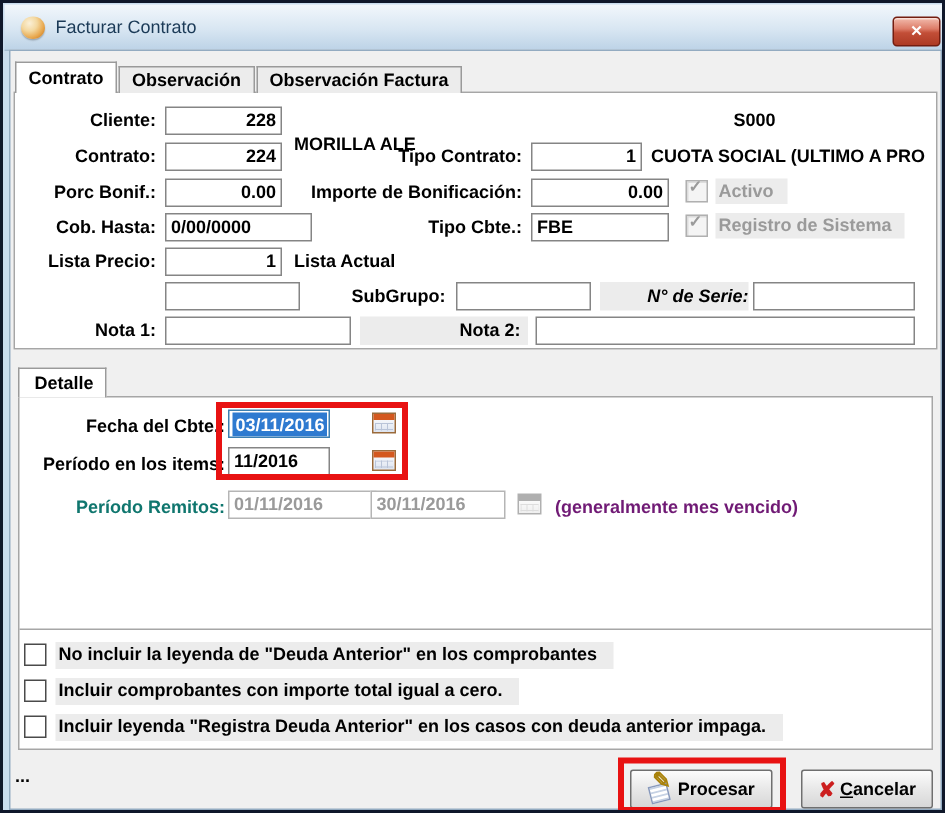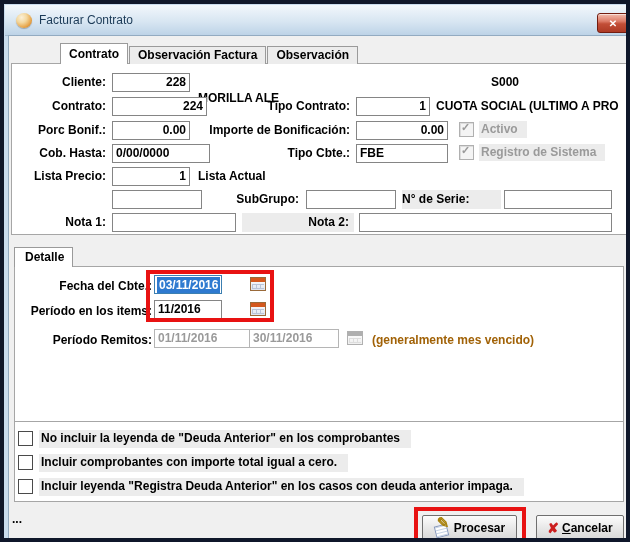--- a/index.html
+++ b/index.html
@@ -1,85 +1,85 @@
 <!DOCTYPE html>
 <html><head>
 <meta charset="utf-8">
 <style>
   html,body{margin:0;padding:0;}
   body{font-family:"Liberation Sans",sans-serif;font-size:12px;background:#e8e8e8;}
-  .win{position:relative;width:630px;height:542px;background:#c9dcee;border:4px solid #0f172a;box-sizing:border-box;overflow:hidden;}
+  .win{position:relative;width:630px;height:542px;background:#c9dcee;border:2px solid #0f172a;box-sizing:border-box;overflow:hidden;}
   .titlebar{position:absolute;left:1px;top:1px;width:626px;height:30px;
     background:linear-gradient(#f2f7fc,#d8e6f2 55%,#bdd3e7);border-bottom:1px solid #a3bbd1;}
   .app-icon{position:absolute;left:11px;top:8px;width:16px;height:15px;border-radius:50%;
     background:radial-gradient(circle at 35% 30%, #fbf0d7 0%, #f3d8a0 35%, #e8a84f 65%, #c97a22 90%, #a85e12 100%);
     box-shadow:0 1px 1px rgba(0,0,0,.25);}
   .title-text{position:absolute;left:34px;top:8px;color:#1b3a57;font-size:12px;}
   .close-btn{position:absolute;left:592px;top:8px;width:30px;height:18px;border-radius:3px;
     background:linear-gradient(#f2bcae,#dd7c68 40%,#c24e37 55%,#ad3a24);
     border:1px solid #731d10;color:#fff;display:flex;align-items:center;justify-content:center;
     font-size:10px;font-weight:bold;box-shadow:inset 0 1px 0 rgba(255,255,255,.55);cursor:default;}
   .client{position:absolute;left:4px;top:31px;width:622px;height:507px;background:#f0f0f0;border:1px solid #93abc1;box-sizing:border-box;}
 
   .panel{position:absolute;background:#fff;border:1px solid #a6a6a6;box-sizing:border-box;overflow:hidden;}
   .panel1{left:7px;top:59px;width:616px;height:172px;}
   .panel2{left:10px;top:262px;width:610px;height:236px;}
   .divider{position:absolute;left:11px;top:417px;width:608px;height:1px;background:#a6a6a6;}
 
   .tabs{position:absolute;display:flex;align-items:flex-end;}
-  .tabs-main{left:8px;top:40px;height:20px;margin-left:48px;}
+  .tabs-main{left:8px;top:40px;height:20px;}
   .tabs-detalle{left:10px;top:244px;height:19px;}
   .tab{height:17px;line-height:17px;padding:0 8px;font-weight:bold;background:#ececec;
     border:1px solid #9a9a9a;border-bottom:none;margin-right:1px;white-space:nowrap;cursor:default;}
   .tab.active{height:20px;line-height:20px;background:#fff;position:relative;z-index:3;}
   .tabs-detalle .tab.active{height:19px;line-height:19px;padding-left:10px;}
 
   .lbl{position:absolute;font-weight:bold;color:#000;text-align:right;white-space:nowrap;line-height:15px;}
   .txt{position:absolute;font-weight:bold;color:#000;white-space:nowrap;line-height:15px;}
   .inp{position:absolute;height:19px;line-height:17px;box-sizing:border-box;background:#fff;
     border:1px solid #858585;padding:0 3px;font-weight:bold;white-space:nowrap;overflow:hidden;cursor:text;}
   .num{text-align:right;}
   .inp.dis{color:#9a9a9a;border-color:#b5b5b5;cursor:default;}
   .gray-block{background:#ececec;height:19px;line-height:19px;}
 
   .t-cliente-l{left:8px;top:71px;width:94px}   .t-cliente-i{left:108px;top:69px;width:78px}
   .t-morilla{left:194px;top:87px}              .t-s000{left:487px;top:71px}
-  .t-contrato-l{left:8px;top:95px;width:94px}  .t-contrato-i{left:108px;top:93px;width:95px}
+  .t-contrato-l{left:8px;top:95px;width:94px}  .t-contrato-i{left:108px;top:93px;width:78px}
   .t-tipoc-l{left:180px;top:95px;width:166px}  .t-tipoc-i{left:352px;top:93px;width:74px}
   .t-cuota{left:432px;top:95px}
   .t-porc-l{left:8px;top:119px;width:94px}     .t-porc-i{left:108px;top:117px;width:78px}
   .t-imp-l{left:180px;top:119px;width:166px}   .t-imp-i{left:352px;top:117px;width:92px}
   .t-cob-l{left:8px;top:142px;width:94px}      .t-cob-i{left:108px;top:140px;width:98px}
   .t-cbte-l{left:180px;top:142px;width:166px}  .t-cbte-i{left:352px;top:140px;width:92px}
   .t-lista-l{left:8px;top:165px;width:94px}    .t-lista-i{left:108px;top:163px;width:78px}
   .t-listaact{left:194px;top:165px}
   .t-grupo-l{left:8px;top:188px;width:94px}    .t-grupo-i{left:108px;top:186px;width:90px}
   .t-subg-l{left:200px;top:188px;width:95px}   .t-subg-i{left:302px;top:186px;width:90px}
-  .t-serie-l{left:398px;top:186px;width:99px;text-align:left;}
+  .t-serie-l{left:398px;top:186px;width:99px;text-align:right;font-style:italic;}
   .t-serie-i{left:500px;top:186px;width:108px}
   .t-nota1-l{left:8px;top:211px;width:94px}    .t-nota1-i{left:108px;top:209px;width:124px}
   .t-nota2-l{left:238px;top:209px;width:112px;text-align:right;padding-right:5px;box-sizing:border-box;}
   .t-nota2-i{left:355px;top:209px;width:253px}
 
   .chk-dis{position:absolute;display:flex;align-items:center;gap:5px;}
   .chk-dis .box{width:13px;height:13px;background:#f4f4f4;border:1px solid #b0b0b0;position:relative;
     box-shadow:inset 1px 1px 0 #dcdcdc;flex:none;}
   .chk-dis .mark{position:absolute;left:1px;top:-2px;font-size:11px;color:#9a9a9a;font-weight:bold;line-height:13px;}
   .chk-dis .cap{font-weight:bold;color:#9a9a9a;background:#ececec;padding:1px 9px 2px 2px;white-space:nowrap;}
   .t-activo{left:455px;top:117px}  .t-registro{left:455px;top:140px}
 
   .d-fecha-l{left:18px;top:275px;width:130px}
   .d-fecha-i{left:150px;top:271px;width:68px;border-color:#3c7fb1;padding:0 2px;}
   .sel{background:#2e7ad0;color:#fff;display:inline-block;line-height:16px;padding:0 2px;margin-top:1px;}
   .d-per-l{left:18px;top:300px;width:130px}
   .d-per-i{left:150px;top:296px;width:68px}
-  .d-rem-l{left:18px;top:329px;width:130px;color:#000000}
+  .d-rem-l{left:18px;top:329px;width:130px;color:#0f766e}
   .d-rem-i1{left:150px;top:325px;width:99px}
   .d-rem-i2{left:245px;top:325px;width:90px}
-  .d-hint{left:368px;top:329px;color:#a16207;font-weight:bold;position:absolute;white-space:nowrap;}
+  .d-hint{left:368px;top:329px;color:#701a75;font-weight:bold;position:absolute;white-space:nowrap;}
 
   .cal{position:absolute;width:16px;height:14px;border:1px solid #9a6a3a;background:linear-gradient(#ffffff,#dde4f0);box-sizing:border-box;}
   .cal::before{content:"";position:absolute;left:0;right:0;top:0;height:4px;background:#d4581e;}
   .cal::after{content:"";position:absolute;left:1px;right:1px;top:6px;bottom:1px;
     background-image:linear-gradient(to right,#b9c4d8 1px,transparent 1px),linear-gradient(to bottom,#b9c4d8 1px,transparent 1px);
     background-size:4px 4px;}
   .cal.disabled{filter:grayscale(1);opacity:.55;}
   .d-cal1{left:246px;top:273px}  .d-cal2{left:246px;top:298px}  .d-cal3{left:343px;top:327px}
 
   .chk{position:absolute;display:flex;align-items:flex-start;gap:6px;}
@@ -119,22 +119,22 @@
   </div>
 
   <div class="client"></div>
 
   <div class="panel panel1"></div>
   <div class="panel panel2"></div>
   <div class="divider"></div>
 
   <div class="tabs tabs-main">
     <div class="tab active">Contrato</div>
+    <div class="tab">Observación</div>
     <div class="tab">Observación Factura</div>
-    <div class="tab">Observación</div>
   </div>
 
   <div class="lbl t-cliente-l">Cliente:</div>
   <div class="inp num t-cliente-i">228</div>
   <div class="txt t-morilla">MORILLA ALE</div>
   <div class="txt t-s000">S000</div>
 
   <div class="lbl t-contrato-l">Contrato:</div>
   <div class="inp num t-contrato-i">224</div>
   <div class="lbl t-tipoc-l">Tipo Contrato:</div>

